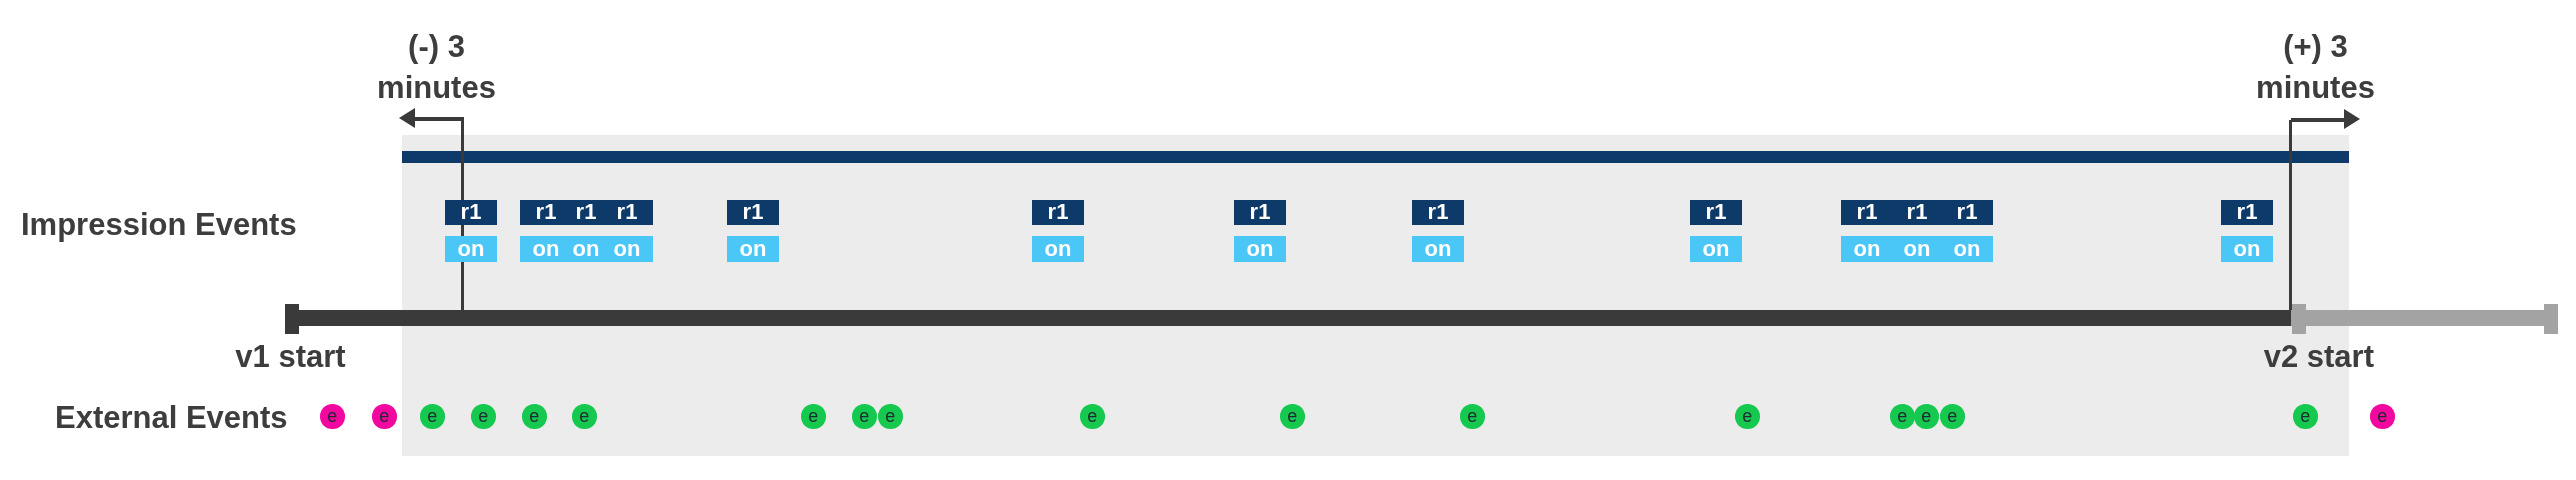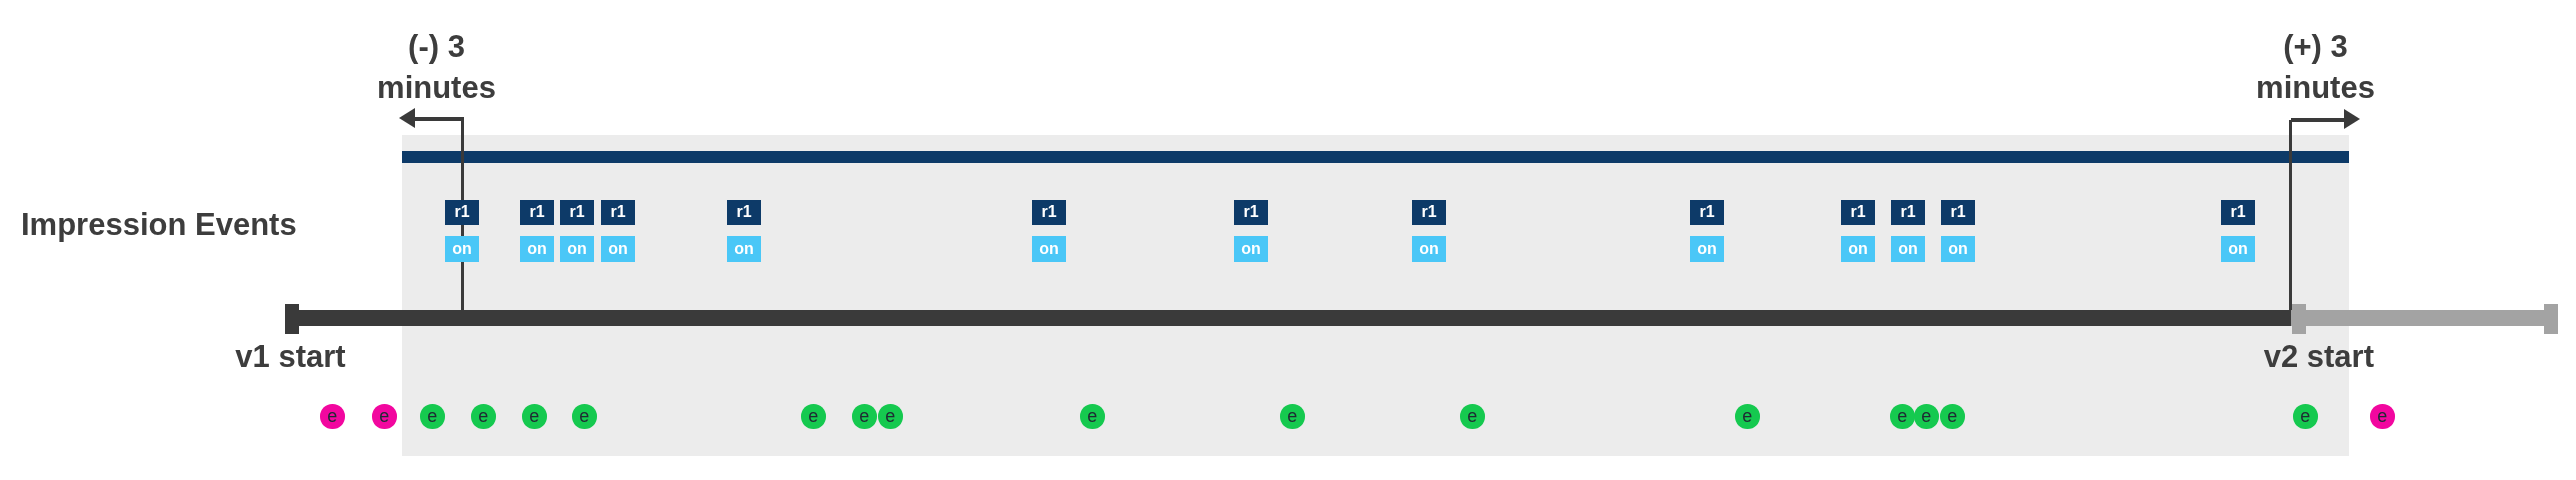--- a/index.html
+++ b/index.html
@@ -45,22 +45,22 @@
   .tl-cap-dark{left:285px;top:304px;width:14px;height:30px;background:var(--dark,#3a3a3a);z-index:4;}
   .tl-gray{left:2291px;top:310px;width:261px;height:16px;background:var(--graybar,#a3a3a3);z-index:4;}
   .tl-cap-gray-start{left:2292px;top:304px;width:14px;height:30px;background:var(--graybar,#a3a3a3);z-index:4;}
   .tl-cap-gray-end{left:2544px;top:304px;width:14px;height:30px;background:var(--graybar,#a3a3a3);z-index:4;}
   .tl-label{width:151px;text-align:center;top:339px;font-size:31px;font-weight:bold;color:var(--text,#3d3d3d);z-index:6;}
   #v1-label{left:215px;}
   #v2-label{left:2223px;text-align:right;}
 
   
   .r1-box,.on-box{
-    position:absolute;width:34px;display:flex;align-items:center;justify-content:center;
-    color:#ffffff;font-size:16px;font-weight:bold;z-index:5;
+    position:absolute;width:52px;display:flex;align-items:center;justify-content:center;
+    color:#ffffff;font-size:22px;font-weight:bold;z-index:5;
   }
   .r1-box{top:200px;height:24.5px;background:var(--navy,#0d3a68);}
   .on-box{top:236px;height:25.5px;background:var(--lblue,#4ac7f7);}
 
   
   .evt-dot{
     position:absolute;top:404px;width:24.5px;height:24.5px;border-radius:50%;
     display:flex;align-items:center;justify-content:center;
     font-size:18px;color:var(--dottext,#1f2a33);z-index:5;
   }
@@ -85,20 +85,21 @@
 
   <div class="abs window-label" id="plus-label">
     <div>(+) 3</div>
     <div>minutes</div>
   </div>
   <div class="abs arrow-shaft" id="plus-shaft"></div>
   <div class="abs arrow-head" id="plus-head"></div>
   <div class="abs marker-line" id="plus-line"></div>
 
   <div class="abs row-label" id="impression-label">Impression Events</div>
+  <div class="abs row-label" id="external-label">External Events</div>
 
   <div class="abs tl-dark"></div>
   <div class="abs tl-cap-dark"></div>
   <div class="abs tl-gray"></div>
   <div class="abs tl-cap-gray-start"></div>
   <div class="abs tl-cap-gray-end"></div>
   <div class="abs tl-label" id="v1-label">v1 start</div>
   <div class="abs tl-label" id="v2-label">v2 start</div>
 
   <div id="impression-layer">

